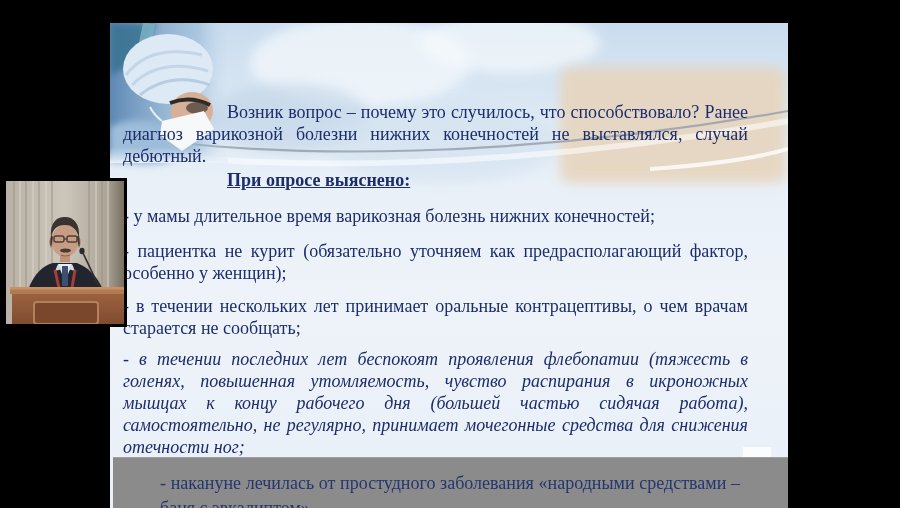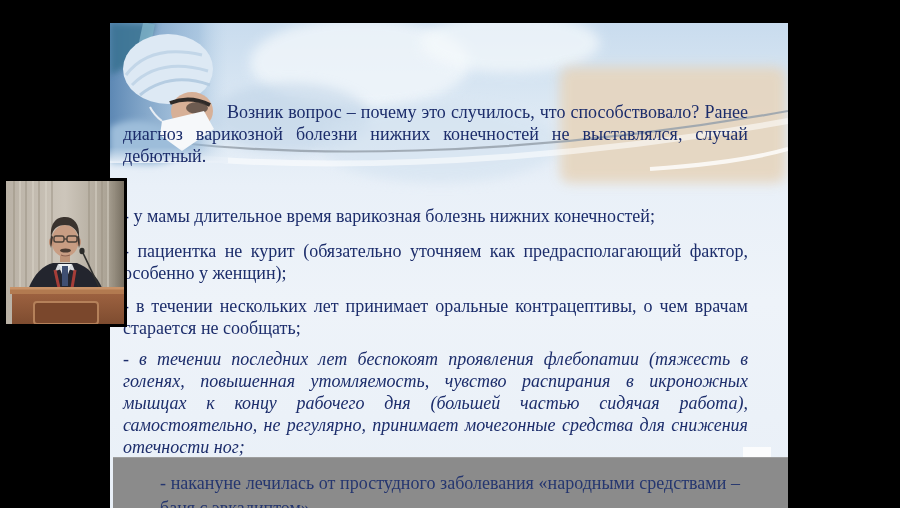--- a/index.html
+++ b/index.html
@@ -99,20 +99,21 @@
       <path d="M60,80 Q80,72 100,82" stroke="#2e2a28" stroke-width="4" fill="none"></path>
       <ellipse cx="87" cy="85" rx="11" ry="6" fill="#4a3f38" opacity="0.75"></ellipse>
 
       <path d="M52,98 L94,88 L104,106 L72,128 L50,112 Z" fill="#f6f8fa"></path>
       <path d="M52,98 Q44,92 40,84" stroke="#e7edf3" stroke-width="2" fill="none"></path>
       <rect x="0" y="124" width="118" height="16" fill="url(#surgFade)"></rect>
     </g>
   </svg>
 
   <div class="txt intro">Возник вопрос – почему это случилось, что способствовало? Ранее диагноз варикозной болезни нижних конечностей не выставлялся, случай дебютный.</div>
+  <div class="heading">При опросе выяснено:</div>
   <div class="txt b1">- у мамы длительное время варикозная болезнь нижних конечностей;</div>
   <div class="txt b2">- пациентка не курит (обязательно уточняем как предрасполагающий фактор, особенно у женщин);</div>
   <div class="txt b3">- в течении нескольких лет принимает оральные контрацептивы, о чем врачам старается не сообщать;</div>
   <div class="txt b4">- в течении последних лет беспокоят проявления флебопатии (тяжесть в голенях, повышенная утомляемость, чувство распирания в икроножных мышцах к концу рабочего дня (большей частью сидячая работа), самостоятельно, не регулярно, принимает мочегонные средства для снижения отечности ног;</div>
 
   <div class="white-notch"></div>
 
   <div class="gray-band">
     <div class="b5">- накануне лечилась от простудного заболевания «народными средствами – баня с эвкалиптом».</div>
   </div>

